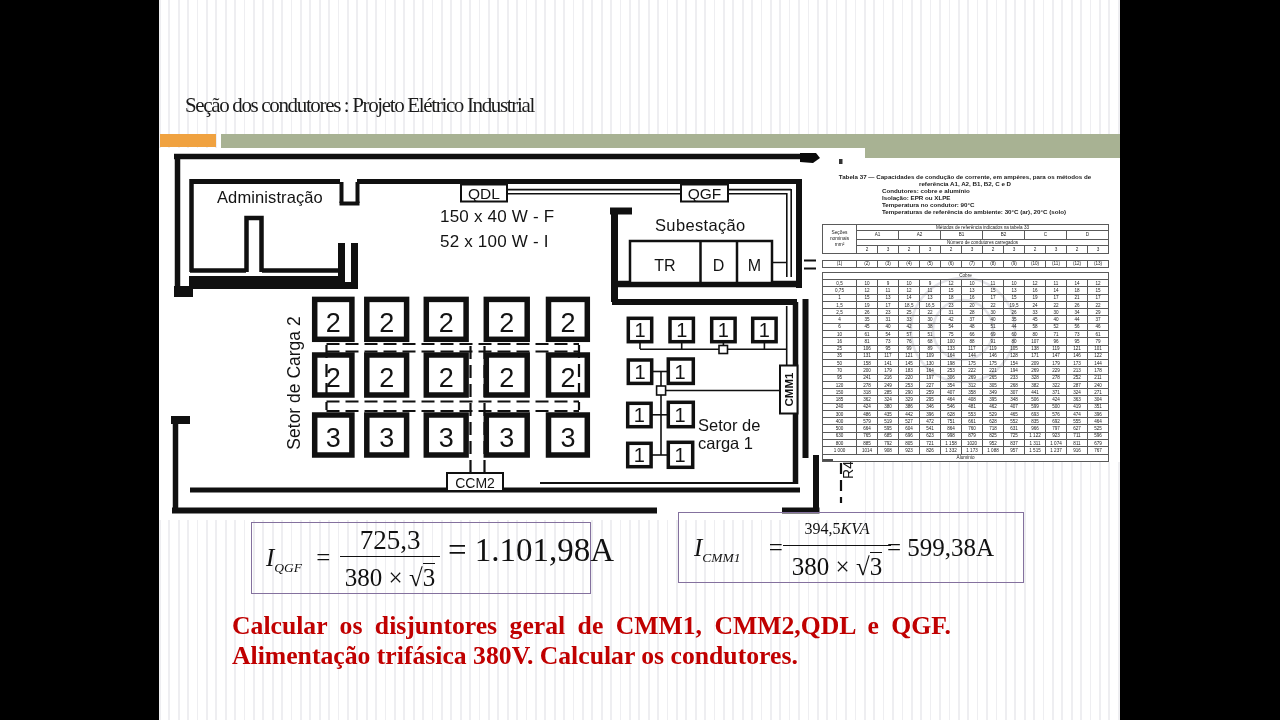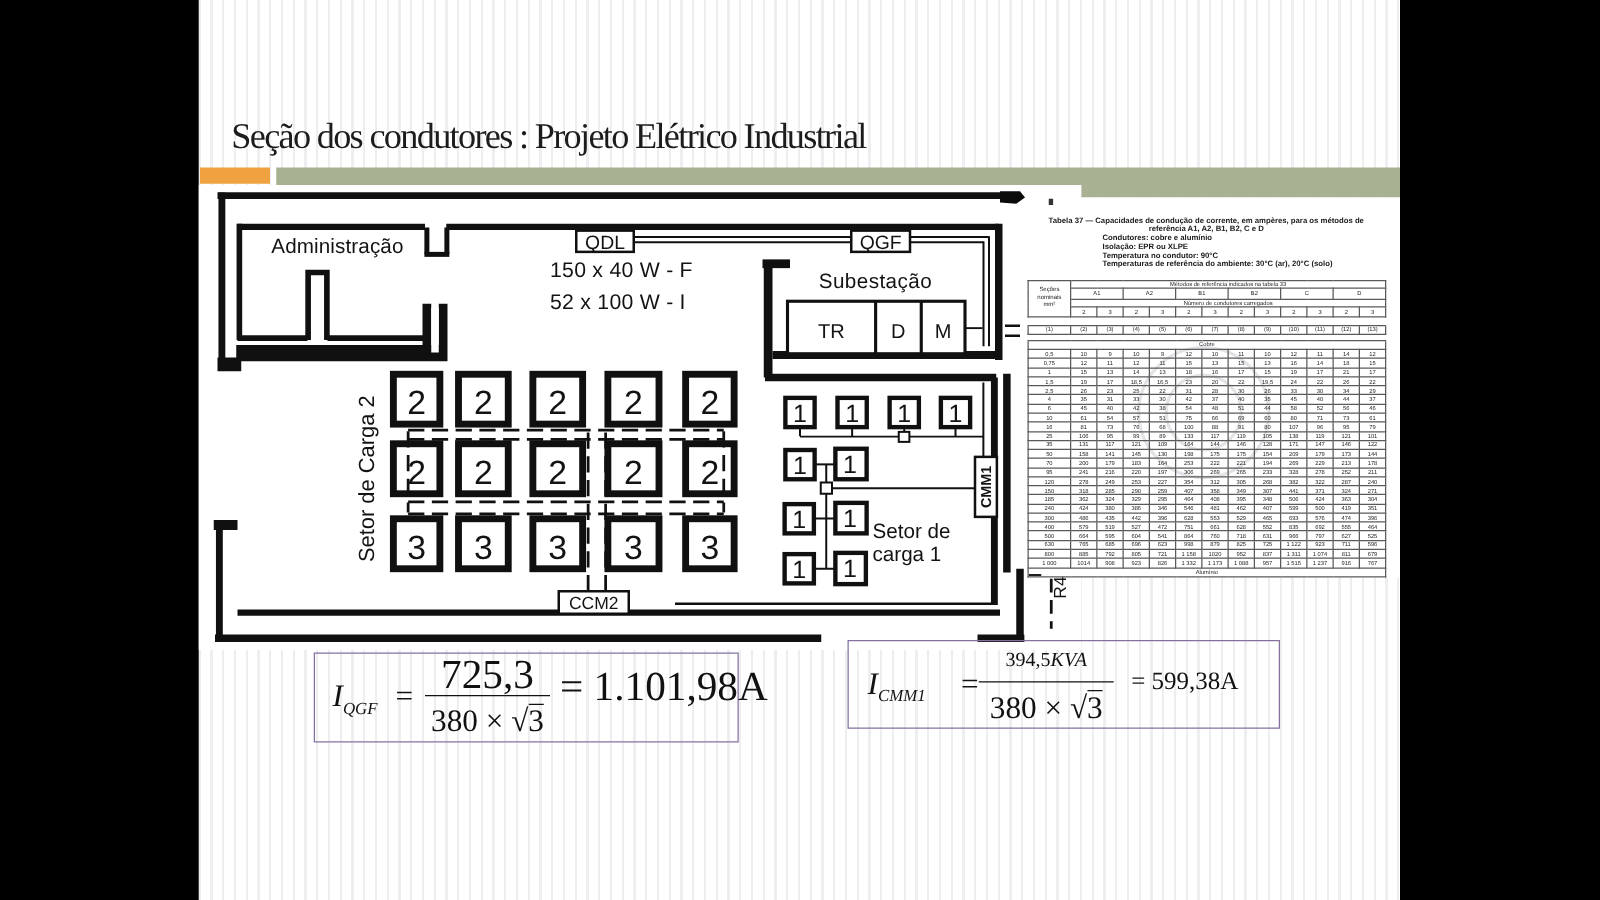--- a/index.html
+++ b/index.html
@@ -10,21 +10,21 @@
        repeating-linear-gradient(90deg,#eeeef1 0px,#eeeef1 1.7px,#ffffff 1.7px,#ffffff 9.4px);
   }
   .abs{position:absolute;}
 </style>
 </head>
 <body>
 
 <div id="slide">
 
   <div class="abs" style="left:26px;top:93px;font-family:'Liberation Serif',serif;
-      font-size:29px;letter-spacing:-1.35px;color:#1c1c1c;white-space:nowrap;">Seção dos condutores&nbsp;: Projeto Elétrico Industrial</div>
+      font-size:21px;letter-spacing:-1.35px;color:#1c1c1c;white-space:nowrap;">Seção dos condutores&nbsp;: Projeto Elétrico Industrial</div>
 
   <div class="abs" style="left:1px;top:133.5px;width:56px;height:13.5px;background:#f0a240;"></div>
 
   <div class="abs" style="left:62px;top:133.5px;width:899px;height:14px;background:#a8b293;"></div>
 
   <div class="abs" style="left:706px;top:147.5px;width:255px;height:10.5px;background:#a8b293;"></div>
 
   <div class="abs" style="left:0px;top:148px;width:706px;height:372px;background:#ffffff;"></div>
 
   <div class="abs" style="left:659px;top:158px;width:302px;height:304px;background:#ffffff;"></div>
@@ -719,34 +719,39 @@
   </div>
 
   <div class="abs" style="left:65px;top:522px;width:338px;height:70px;border:1.3px solid #84719e;
        font-family:'Liberation Serif',serif;color:#111;margin-left:27px;">
     <div style="position:absolute;left:14px;top:20.5px;font-size:25px;white-space:nowrap;">
       <i>I</i><span style="font-size:13.5px;font-style:italic;vertical-align:-6px;">QGF</span>
       <span style="margin-left:8px;">=</span>
     </div>
 
     <div style="position:absolute;left:88px;top:2px;width:100px;text-align:center;">
-      <div style="font-size:33px;line-height:31px;">725,3</div>
+      <div style="font-size:27px;line-height:31px;">725,3</div>
       <div style="border-top:1.8px solid #111;font-size:25px;line-height:30px;padding-top:6px;">380 × √<span style="border-top:1.5px solid #111;">3</span></div>
     </div>
     <div style="position:absolute;left:196px;top:9px;font-size:33px;white-space:nowrap;">= 1.101,98A</div>
   </div>
 
   <div class="abs" style="left:519px;top:512px;width:344px;height:69px;border:1.3px solid #84719e;
        font-family:Liberation Serif, serif;color:#111;">
     <div style="position:absolute;left:15px;top:21px;font-size:25px;white-space:nowrap;">
       <i>I</i><span style="font-size:13.5px;font-style:italic;vertical-align:-6px;">CMM1</span>
       <span style="margin-left:22px;">=</span>
     </div>
 
     <div style="position:absolute;left:104px;top:0px;width:108px;text-align:center;">
       <div style="font-size:16px;line-height:32px;">394,5<i>KVA</i></div>
       <div style="border-top:1.8px solid #111;font-size:25px;line-height:30px;padding-top:6px;">380 × √<span style="border-top:1.5px solid #111;">3</span></div>
     </div>
-    <div style="position:absolute;left:226px;top:21px;font-size:20px;white-space:nowrap;">= 599,38A</div>
+    <div style="position:absolute;left:208px;top:21px;font-size:25px;white-space:nowrap;">= 599,38A</div>
   </div>
 
+  <div class="abs" style="left:73px;top:611px;width:719px;font-family:'Liberation Serif',serif;
+       font-weight:bold;font-size:25.7px;line-height:29.5px;color:#c00000;">
+    <div style="text-align:justify;height:29.5px;">Calcular os disjuntores geral de CMM1, CMM2,QDL e QGF.<span style="display:inline-block;width:100%;height:0;"></span></div>
+    <div>Alimentação trifásica 380V. Calcular os condutores.</div>
+  </div>
 
 </div>
 
 </body></html>

